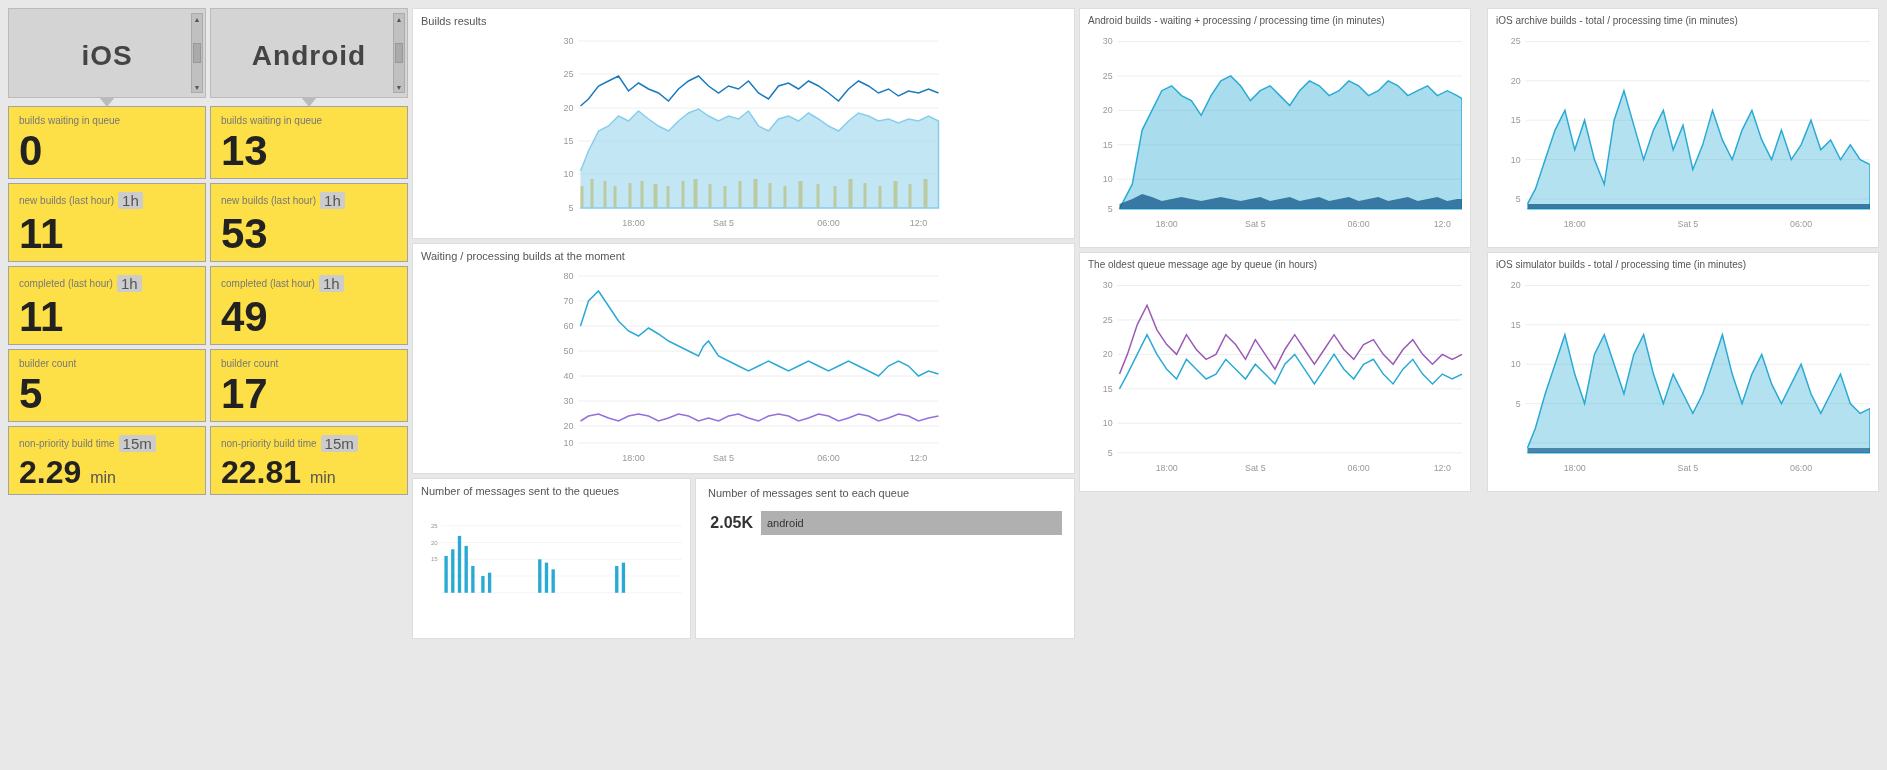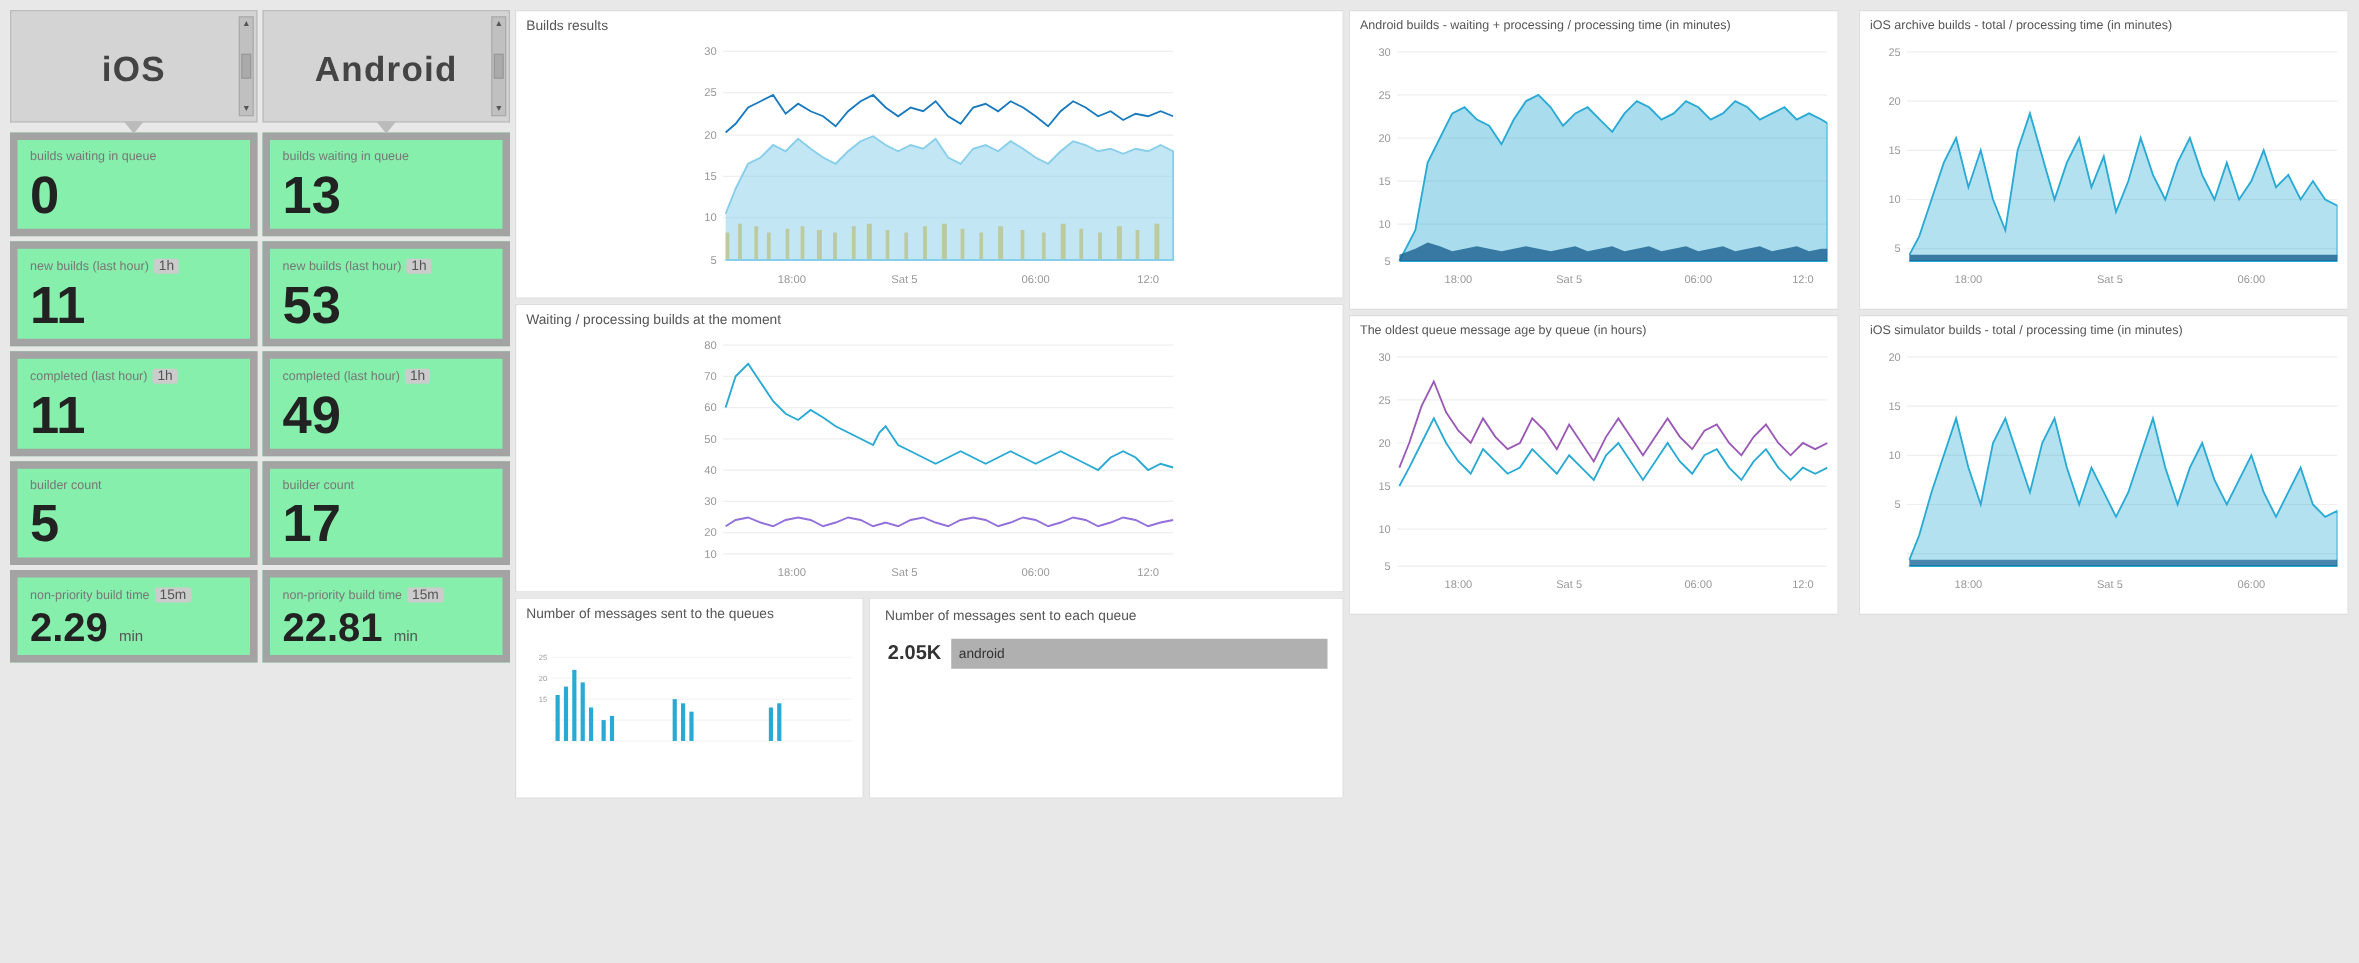--- a/index.html
+++ b/index.html
@@ -103,57 +103,57 @@
       border-color: #bbb transparent transparent transparent;
     }
 
     .metrics-row {
       display: flex;
       gap: 4px;
     }
 
     .metric-box {
       flex: 1;
-      background: #86efac;
-      border: 6px solid #a3a3a3;
+      background: #fde047;
+      border: 1px solid #a3a3a3;
       padding: 8px 10px 6px 10px;
       display: flex;
       flex-direction: column;
     }
 
     .metric-label {
       font-size: 10px;
       color: #777;
       display: flex;
       align-items: center;
       gap: 4px;
       margin-bottom: 4px;
     }
 
     .metric-badge {
       background: #ccc;
       color: #555;
-      font-size: 11px;
+      font-size: 15px;
       padding: 0 4px;
       border-radius: 2px;
     }
 
     .metric-value {
       font-size: 42px;
       font-weight: bold;
       color: #222;
       line-height: 1;
     }
 
     .metric-value.small-text {
       font-size: 32px;
     }
 
     .metric-value .unit {
-      font-size: 12px;
+      font-size: 16px;
       font-weight: normal;
       color: #555;
     }
 
     
     .middle-panel {
       flex: 1;
       display: flex;
       flex-direction: column;
       gap: 4px;

